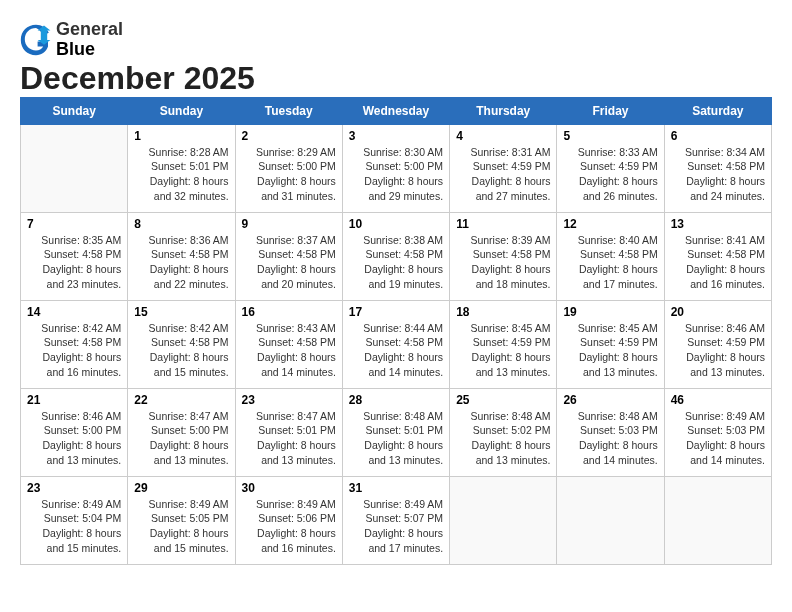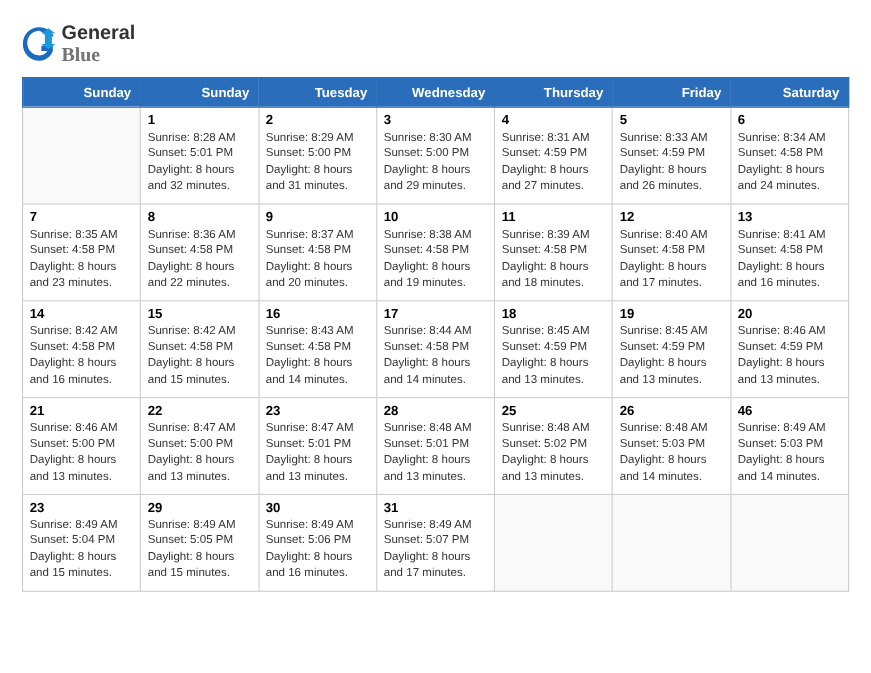--- a/index.html
+++ b/index.html
@@ -7,36 +7,35 @@
       font-family: Arial, sans-serif;
       background: #fff;
       width: 792px;
       min-height: 612px;
       padding: 20px;
     }
     .header {
       display: flex;
       justify-content: space-between;
       align-items: flex-start;
-      margin-bottom: 10px;
       flex-direction: column;
     }
     .logo {
       display: flex;
       align-items: center;
     }
     .logo-text {
       display: flex;
       flex-direction: column;
       font-size: 18px;
       font-weight: bold;
       line-height: 1.1;
     }
     .logo-general { color: #333; }
-    .logo-blue { color: #737373; font-family: Liberation Serif, serif; }
+    .logo-blue { color: #000000; }
     .logo-icon {
       width: 32px;
       height: 32px;
       margin-right: 4px;
     }
     .title-block {
       text-align: right;
     }
     .month-title {
       font-size: 32px;
@@ -49,21 +48,21 @@
       margin-top: 2px;
     }
     .calendar {
       width: 100%;
       border-collapse: collapse;
       font-size: 11px;
     }
     .calendar thead tr th {
       background: #2a6ebb;
       color: #fff;
-      text-align: right;
+      text-align: center;
       padding: 6px 8px;
       font-size: 12px;
       border: 1px solid #2a6ebb;
     }
     .calendar tbody tr td {
       border: 1px solid #ccc;
       vertical-align: top;
       padding: 4px 6px;
       width: calc(100% / 7);
       min-height: 80px;
@@ -72,20 +71,21 @@
     .day-num {
       font-weight: bold;
       font-size: 12px;
       margin-bottom: 2px;
       display: block;
     }
     .day-info {
       color: #333;
       font-size: 10.5px;
       line-height: 1.4;
+      text-align: right;
     }
     .empty-cell {
       background: #f9f9f9;
     }
   </style>
 </head>
 <body>
 
 <div>
   <div class="header">
@@ -93,20 +93,21 @@
       <svg class="logo-icon" viewBox="0 0 40 40">
         <path d="M20 5 C12 5 6 11 6 19 C6 27 12 33 20 33 C24 33 27 31 29 28 L22 28 L22 22 L35 22 L35 28 C33 34 27 39 20 39 C9 39 1 31 1 20 C1 9 9 1 20 1 C27 1 33 5 36 11 L29 14 C27 10 24 7 20 5Z" fill="#1a6bbf"></path>
         <path d="M30 2 L38 8 L34 8 L34 20 L38 20 L30 26 L22 20 L26 20 L26 8 L22 8 Z" fill="#1a99dd"></path>
       </svg>
       <div class="logo-text">
         <span class="logo-general">General</span>
         <span class="logo-blue">Blue</span>
       </div>
     </div>
     <div class="title-block">
+      <div class="month-title">December 2025</div>
     </div>
   </div>
 
   <table class="calendar">
     <thead>
       <tr>
       <th>Sunday</th>
           <th>Sunday</th>
           <th>Tuesday</th>
           <th>Wednesday</th>

